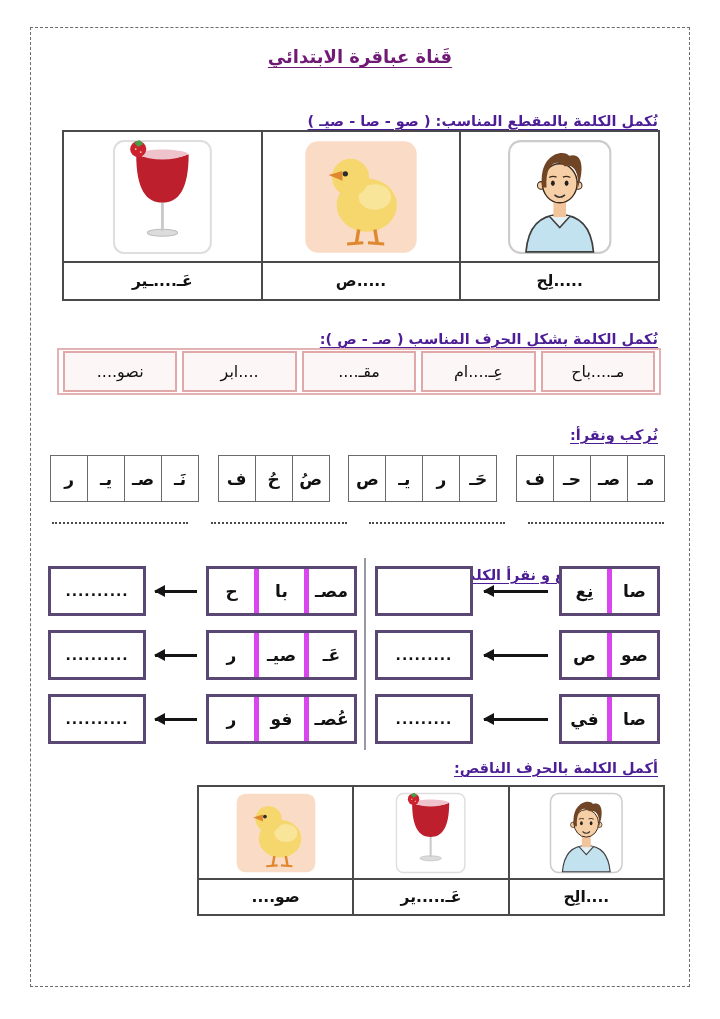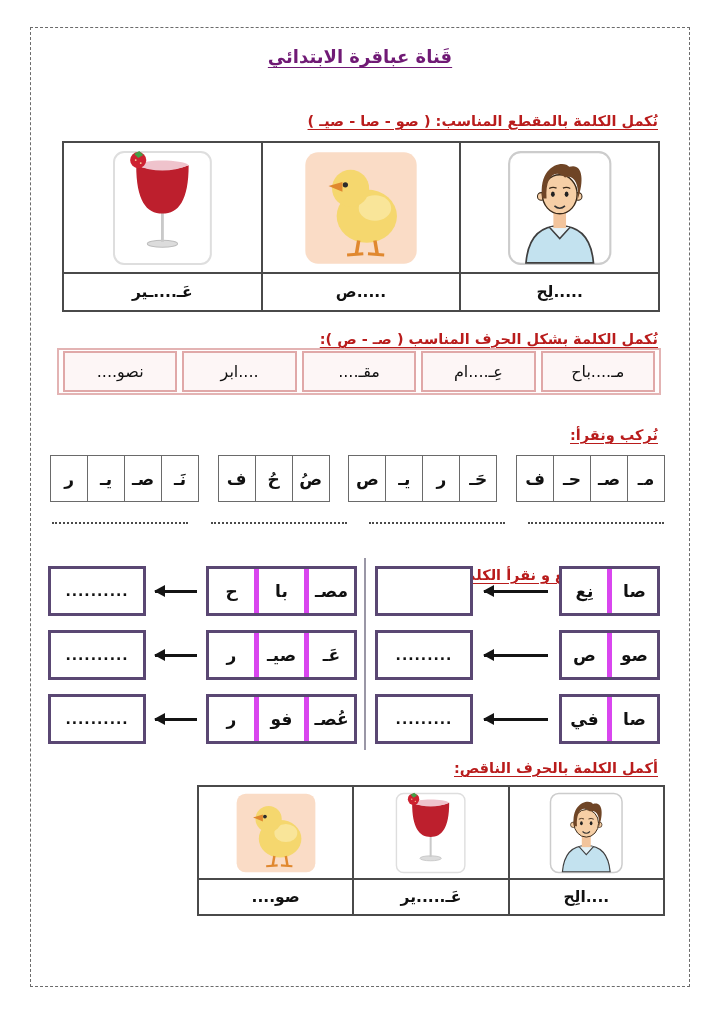--- a/index.html
+++ b/index.html
@@ -11,27 +11,27 @@
     position:absolute; left:30px; top:27px; width:658px; height:958px;
     border:1px dashed #6b6b6b;
   }
   .title {
     position:absolute; top:46px; left:0; width:720px; text-align:center;
     color:#701a75; font-weight:bold; font-size:18px;
     text-decoration:underline; text-underline-offset:4px;
   }
   .heading {
     position:absolute; right:62px; direction:rtl; font-weight:bold;
-    font-size:14.5px; color:#b91c1c; text-decoration:underline;
+    font-size:14.5px; color:#4c1d95; text-decoration:underline;
     text-underline-offset:3px; white-space:nowrap;
   }
   
   .ptable { position:absolute; display:grid; background:#fff; border:1px solid #4a4a4a; }
   .ptable > div { border:1px solid #4a4a4a; display:flex; align-items:center; justify-content:center; }
-  .t1 { top:141px; left:62px; width:596px; grid-template-columns:repeat(3,1fr); grid-template-rows:131px 38px; }
+  .t1 { top:130px; left:62px; width:596px; grid-template-columns:repeat(3,1fr); grid-template-rows:131px 38px; }
   .t2 { top:785px; left:197px; width:466px; grid-template-columns:repeat(3,1fr); grid-template-rows:93px 36px; }
   .word { font-weight:bold; font-size:15.5px; direction:rtl; }
   .t1 svg.pic { height:116px; } .t2 svg.pic { height:82px; }
   
   .pink-strip {
     position:absolute; top:348px; left:57px; width:604px; height:47px;
     border:2px solid #e3b3b3; background:#fffdfd; box-sizing:border-box;
     display:flex; direction:rtl; align-items:center; gap:5px; padding:3px 4px;
   }
   .pink-box {

